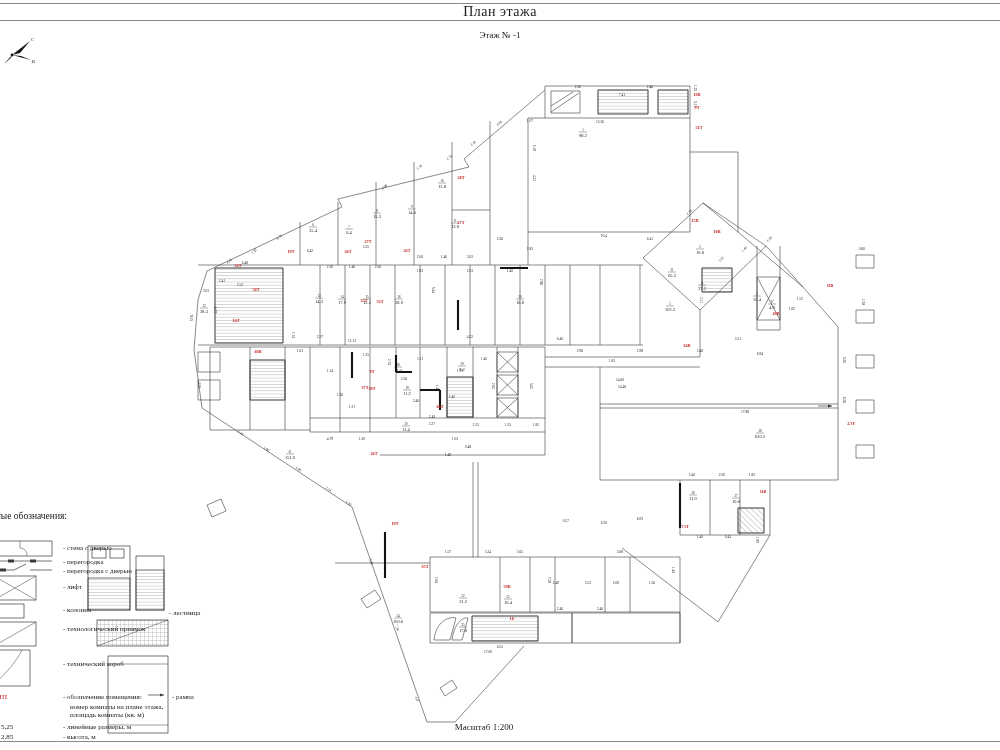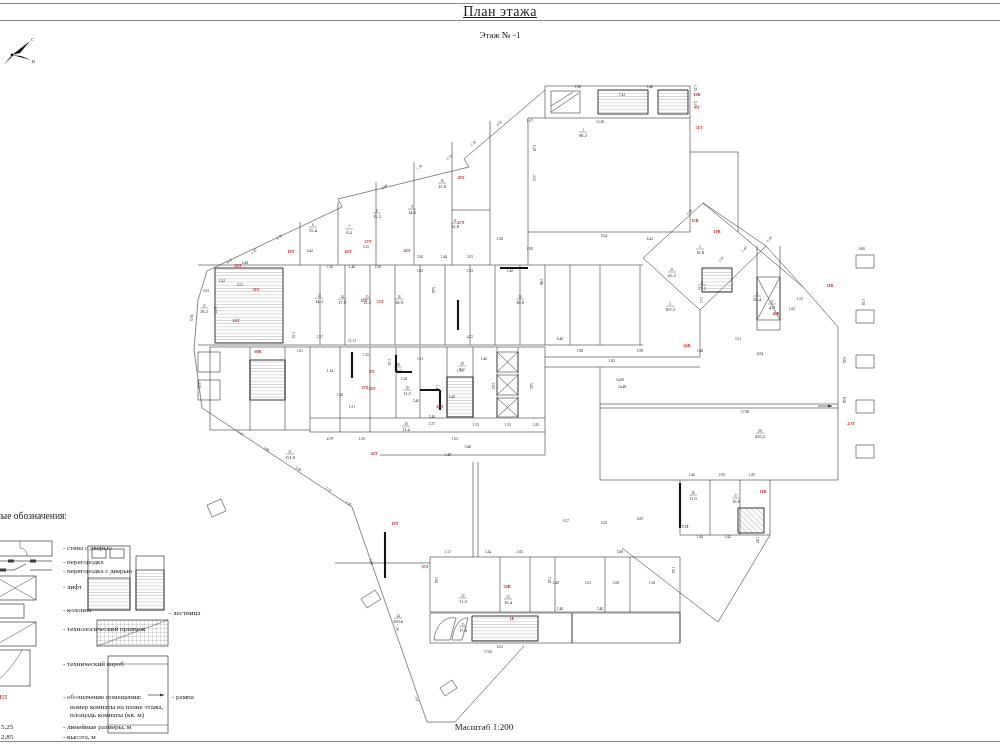--- a/index.html
+++ b/index.html
@@ -1,20 +1,20 @@
 <!DOCTYPE html>
 <html><head>
 <meta charset="utf-8">
 <style>
   html,body{margin:0;padding:0;background:#fff;}
   body{width:1000px;height:750px;position:relative;overflow:hidden;
        font-family:"Liberation Serif",serif;color:#1a1a1a;}
   .frame-line{position:absolute;left:0;width:1000px;border-top:1px solid #8a8a8a;}
   #title{position:absolute;top:4px;left:0;width:1000px;text-align:center;
-         font-size:14px;letter-spacing:.5px;text-decoration:underline;}
+         font-size:14px;letter-spacing:.5px;}
   #subtitle{position:absolute;top:30px;left:0;width:1000px;text-align:center;font-size:9px;}
   #scale{position:absolute;top:722px;left:0;width:968px;text-align:center;font-size:9px;}
   #plan-svg{position:absolute;left:0;top:0;}
   text{font-family:"Liberation Serif",serif;}
 </style>
 </head>
 <body>
 
 <div class="frame-line" style="top:3px"></div>
 <div class="frame-line" style="top:20px"></div>

